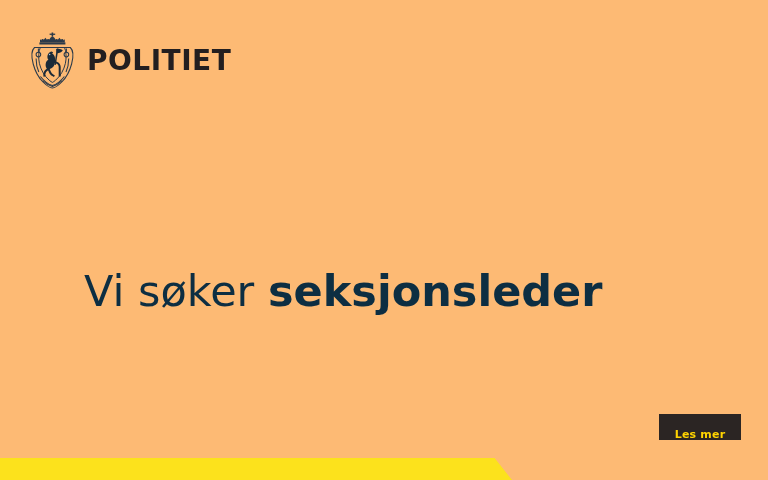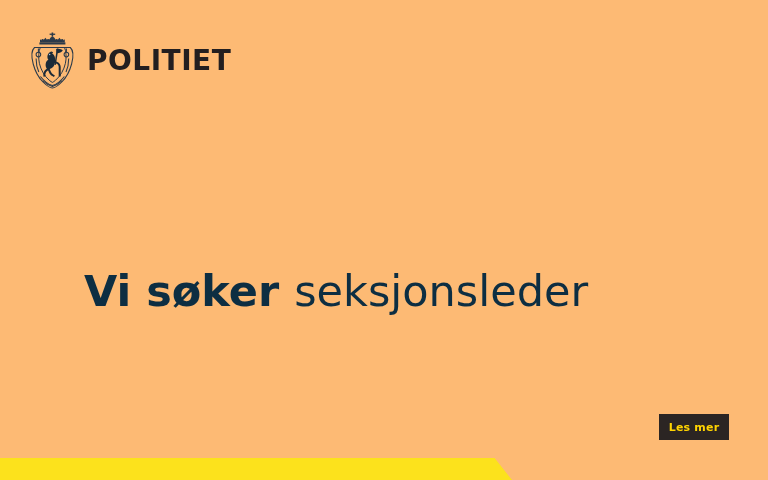--- a/index.html
+++ b/index.html
@@ -66,48 +66,48 @@
     position: absolute;
     left: 84px;
     top: 266px;
     width: 640px;
     font-family: "DejaVu Sans", sans-serif;
     font-size: 43px;
     line-height: 50px;
     color: #0d2e42;
     white-space: nowrap;
   }
-  #headline .light { font-weight: bold; }
-  #headline .bold  { font-weight: normal; }
+  #headline .light { font-weight: normal; }
+  #headline .bold  { font-weight: bold; }
 
   
   #location {
     position: absolute;
     left: 84px;
     top: 413px;
     font-family: "DejaVu Sans", sans-serif;
     font-size: 17px;
     font-weight: normal;
     line-height: 22px;
     color: #0d2e42;
     white-space: nowrap;
   }
 
   
   #cta-button {
     position: absolute;
     left: 659px;
     top: 414px;
-    width: 70px;
+    width: 82px;
     height: 26px;
     background: #2b2523;
     border: none;
     padding: 0;
     display: flex;
-    align-items: center;
+    align-items: flex-end;
     justify-content: center;
     cursor: pointer;
   }
   #cta-button .cta-label {
     font-family: "DejaVu Sans", sans-serif;
     font-size: 11px;
     font-weight: bold;
     color: #ffd400;
     letter-spacing: 0.2px;
     line-height: 1;

